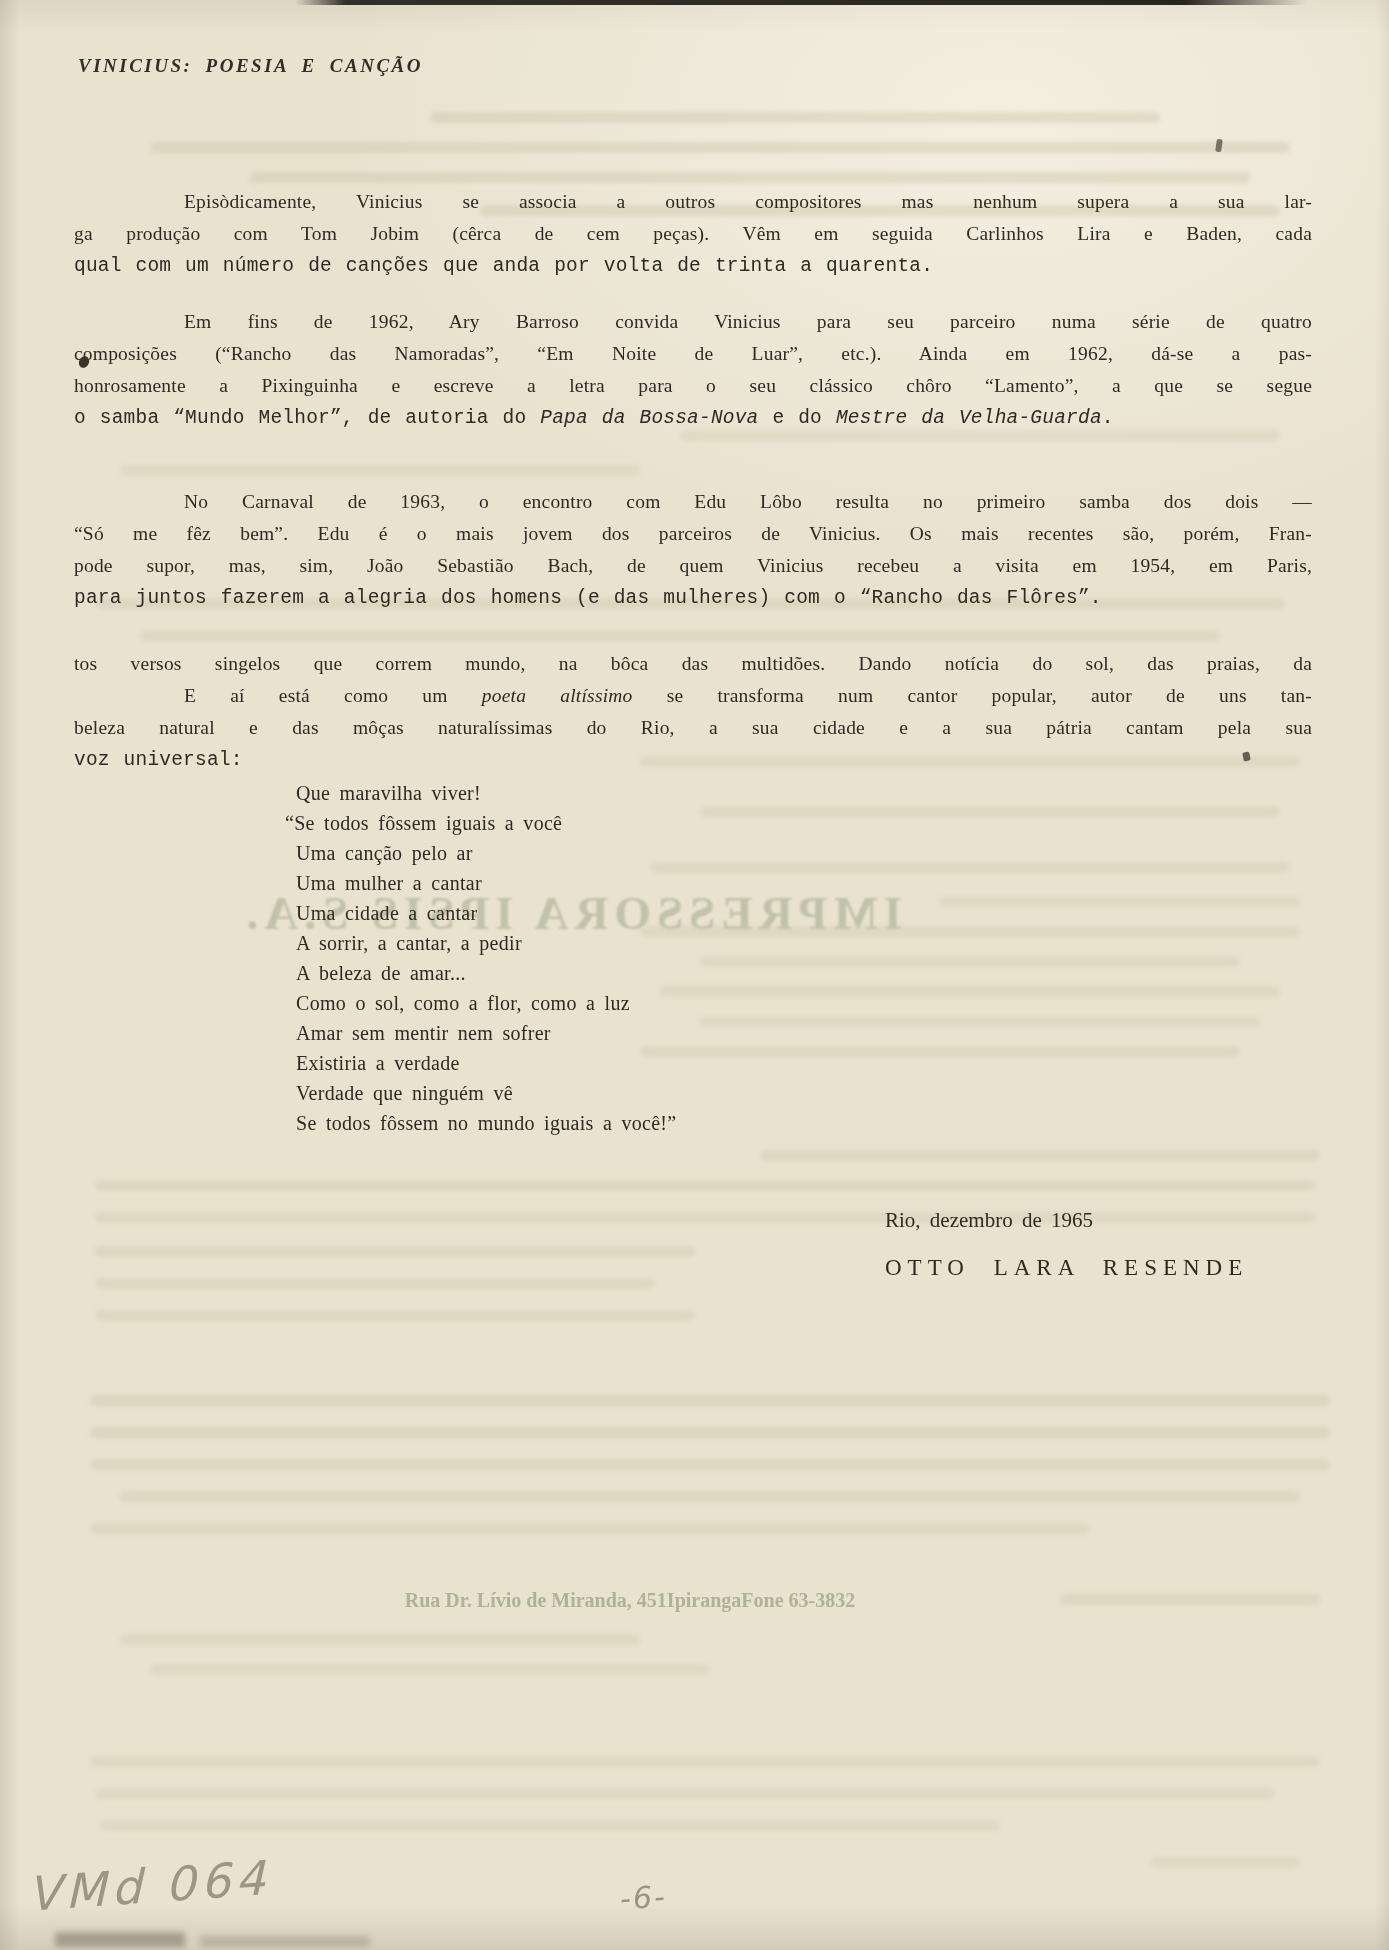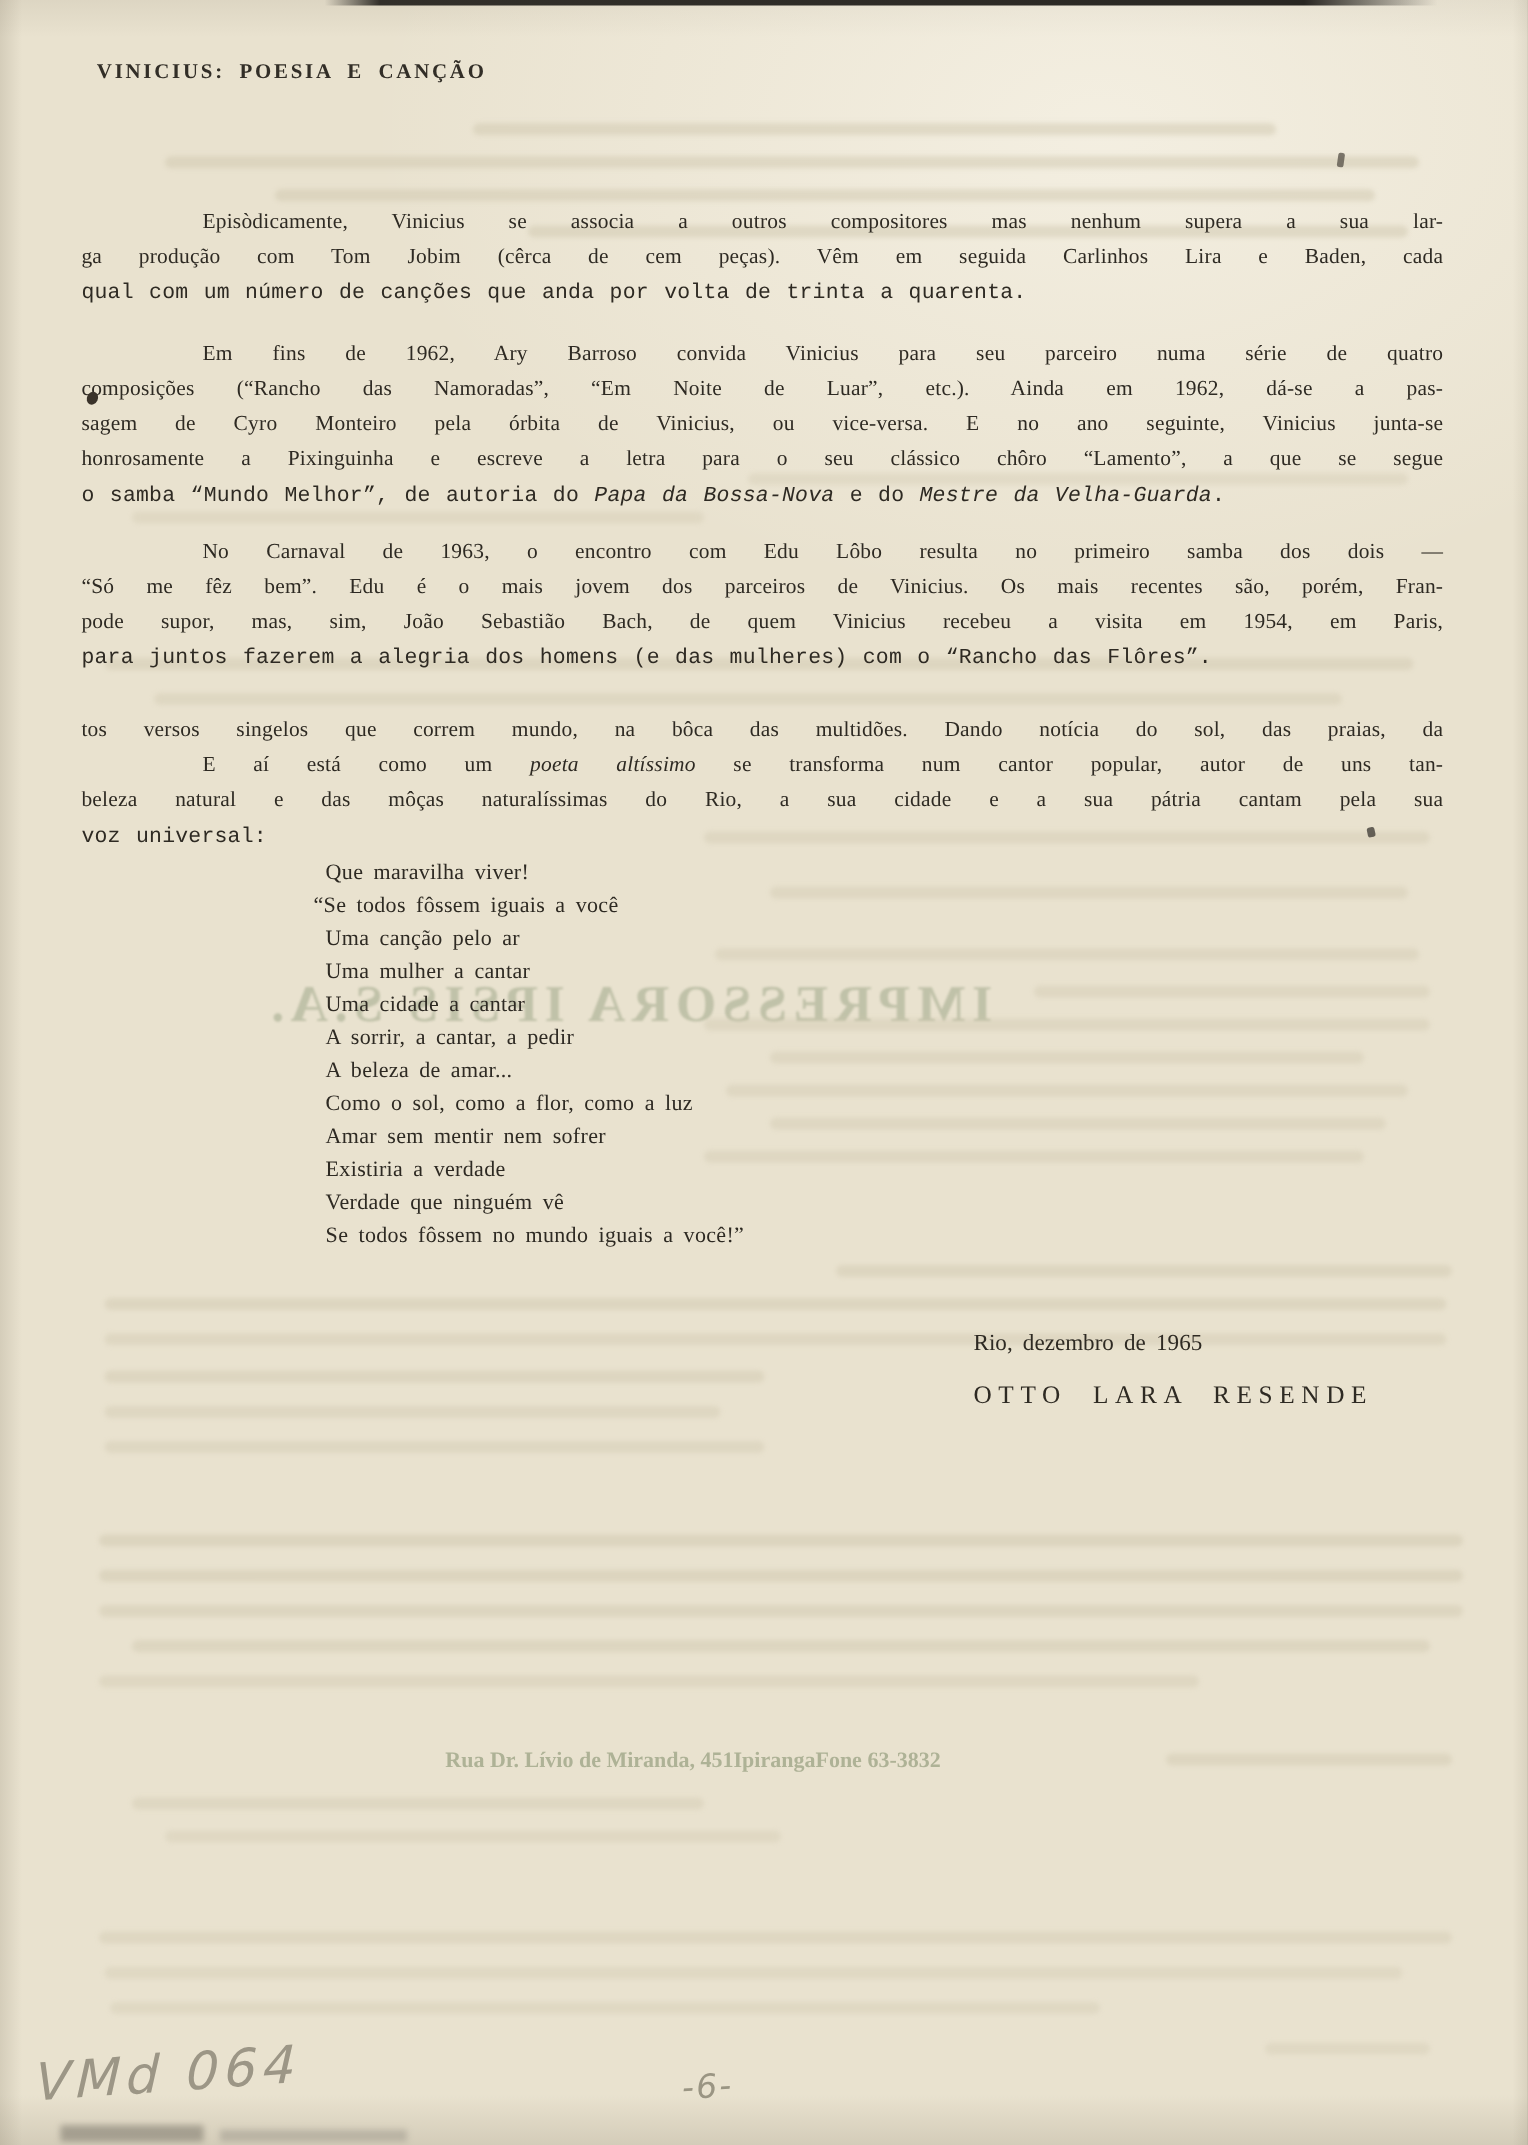--- a/index.html
+++ b/index.html
@@ -10,22 +10,22 @@
       radial-gradient(ellipse 950px 620px at 72% 6%, rgba(252,249,240,.55), rgba(252,249,240,0) 70%),
       linear-gradient(90deg, rgba(105,95,75,.16) 0, rgba(105,95,75,0) 20px),
       linear-gradient(90deg, rgba(105,95,75,0) calc(100% - 14px), rgba(105,95,75,.12) 100%),
       linear-gradient(180deg, rgba(100,90,70,.09) 0, rgba(100,90,70,0) 34px),
       linear-gradient(180deg, rgba(100,90,70,0) calc(100% - 46px), rgba(100,90,70,.16) 100%),
       #e9e2cf;
   }
   .top-line{position:absolute;top:0;left:295px;width:1012px;height:5px;
     background:linear-gradient(90deg, rgba(20,18,15,0) 0, rgba(20,18,15,.85) 5%, rgba(20,18,15,.9) 88%, rgba(20,18,15,0) 100%);}
   .header{
-    position:absolute;left:88px;top:55px;margin:0;
-    font-size:19px;font-weight:bold;letter-spacing:2.5px;word-spacing:6px;color:#322e27;
+    position:absolute;left:78px;top:55px;margin:0;
+    font-size:19px;font-weight:bold;letter-spacing:2.5px;word-spacing:6px;color:#322e27;font-style:italic;
   }
   .para{position:absolute;left:74px;width:1238px;font-size:19.5px;letter-spacing:.2px;word-spacing:2px;}
   .line{height:32px;line-height:32px;text-align:justify;text-align-last:justify;white-space:nowrap;}
   .line.last{text-align-last:left;white-space:normal;font-family:Liberation Mono, monospace;}
   .line.indent{padding-left:110px;}
   .it{font-style:italic;}
   .poem{position:absolute;left:285px;top:778px;font-size:20px;letter-spacing:.3px;word-spacing:4px;}
   .poem-line{height:30px;line-height:30px;}
   .poem-line.hang{padding-left:11px;}
   .signature{position:absolute;left:885px;top:1208px;}
@@ -115,21 +115,20 @@
   <h1 class="header">VINICIUS: POESIA E CANÇÃO</h1>
 
   <div class="para" style="top:186px">
       <div class="line indent"><span>Episòdicamente, Vinicius se associa a outros compositores mas nenhum supera a sua lar-</span></div>
       <div class="line"><span>ga produção com Tom Jobim (cêrca de cem peças). Vêm em seguida Carlinhos Lira e Baden, cada</span></div>
       <div class="line last"><span>qual com um número de canções que anda por volta de trinta a quarenta.</span></div>
     </div>
   <div class="para" style="top:306px">
       <div class="line indent"><span>Em fins de 1962, Ary Barroso convida Vinicius para seu parceiro numa série de quatro</span></div>
       <div class="line"><span>composições (“Rancho das Namoradas”, “Em Noite de Luar”, etc.). Ainda em 1962, dá-se a pas-</span></div>
-      <div class="line"><span>sagem de Cyro Monteiro pela órbita de Vinicius, ou vice-versa. E no ano seguinte, Vinicius junta-se</span></div>
       <div class="line"><span>honrosamente a Pixinguinha e escreve a letra para o seu clássico chôro “Lamento”, a que se segue</span></div>
       <div class="line last"><span>o samba “Mundo Melhor”, de autoria do </span><span class="it">Papa da Bossa-Nova</span><span> e do </span><span class="it">Mestre da Velha-Guarda</span><span>.</span></div>
     </div>
   <div class="para" style="top:486px">
       <div class="line indent"><span>No Carnaval de 1963, o encontro com Edu Lôbo resulta no primeiro samba dos dois —</span></div>
       <div class="line"><span>“Só me fêz bem”. Edu é o mais jovem dos parceiros de Vinicius. Os mais recentes são, porém, Fran-</span></div>
       <div class="line"><span>pode supor, mas, sim, João Sebastião Bach, de quem Vinicius recebeu a visita em 1954, em Paris,</span></div>
       <div class="line last"><span>para juntos fazerem a alegria dos homens (e das mulheres) com o “Rancho das Flôres”.</span></div>
     </div>
   <div class="para" style="top:648px">

